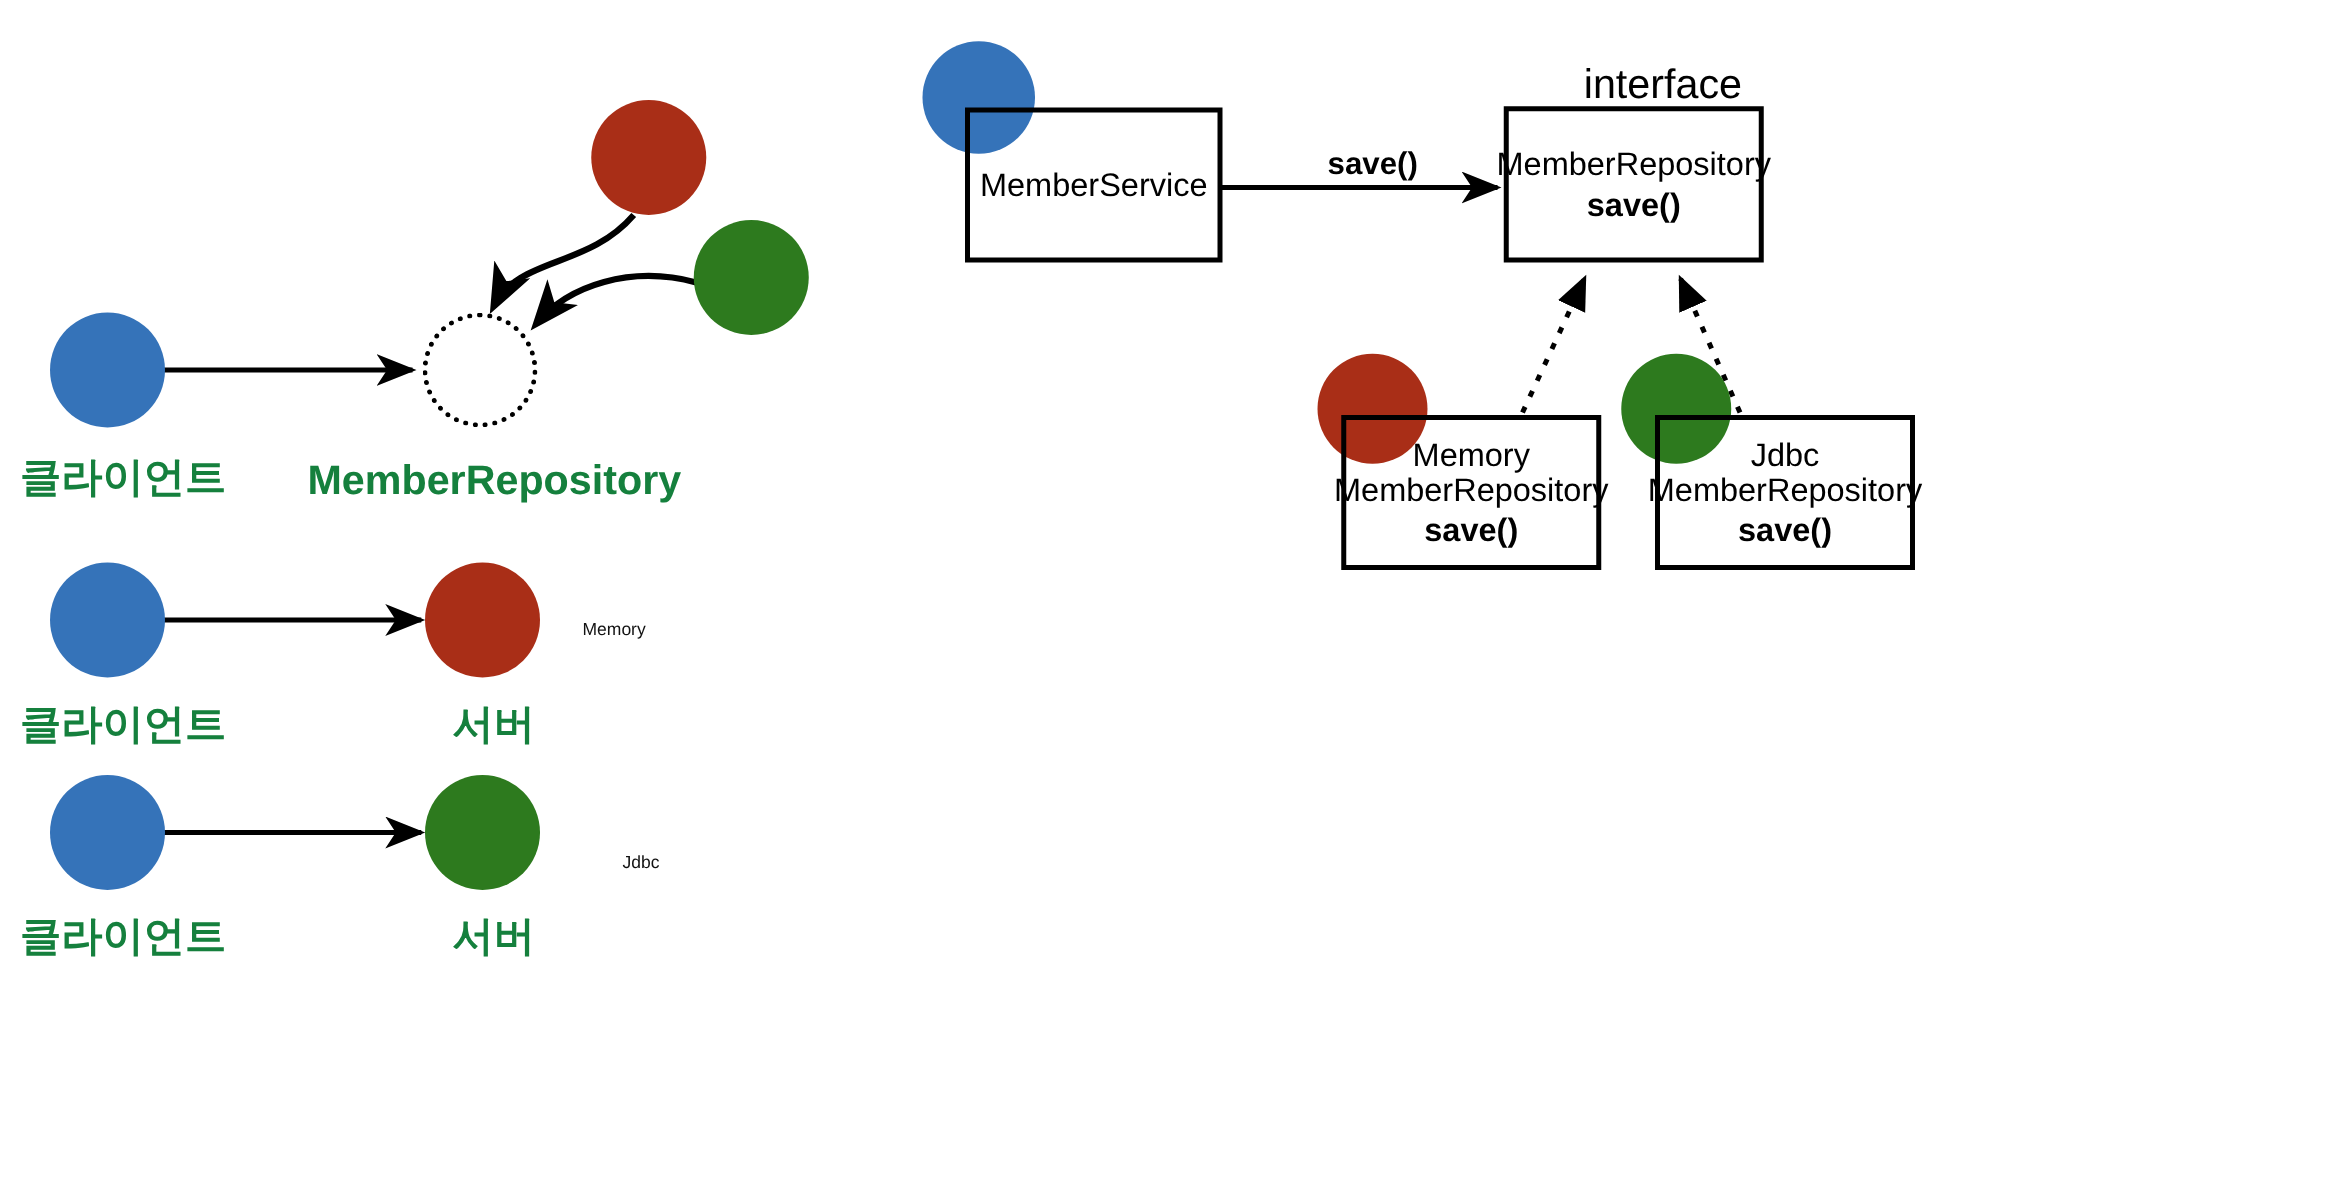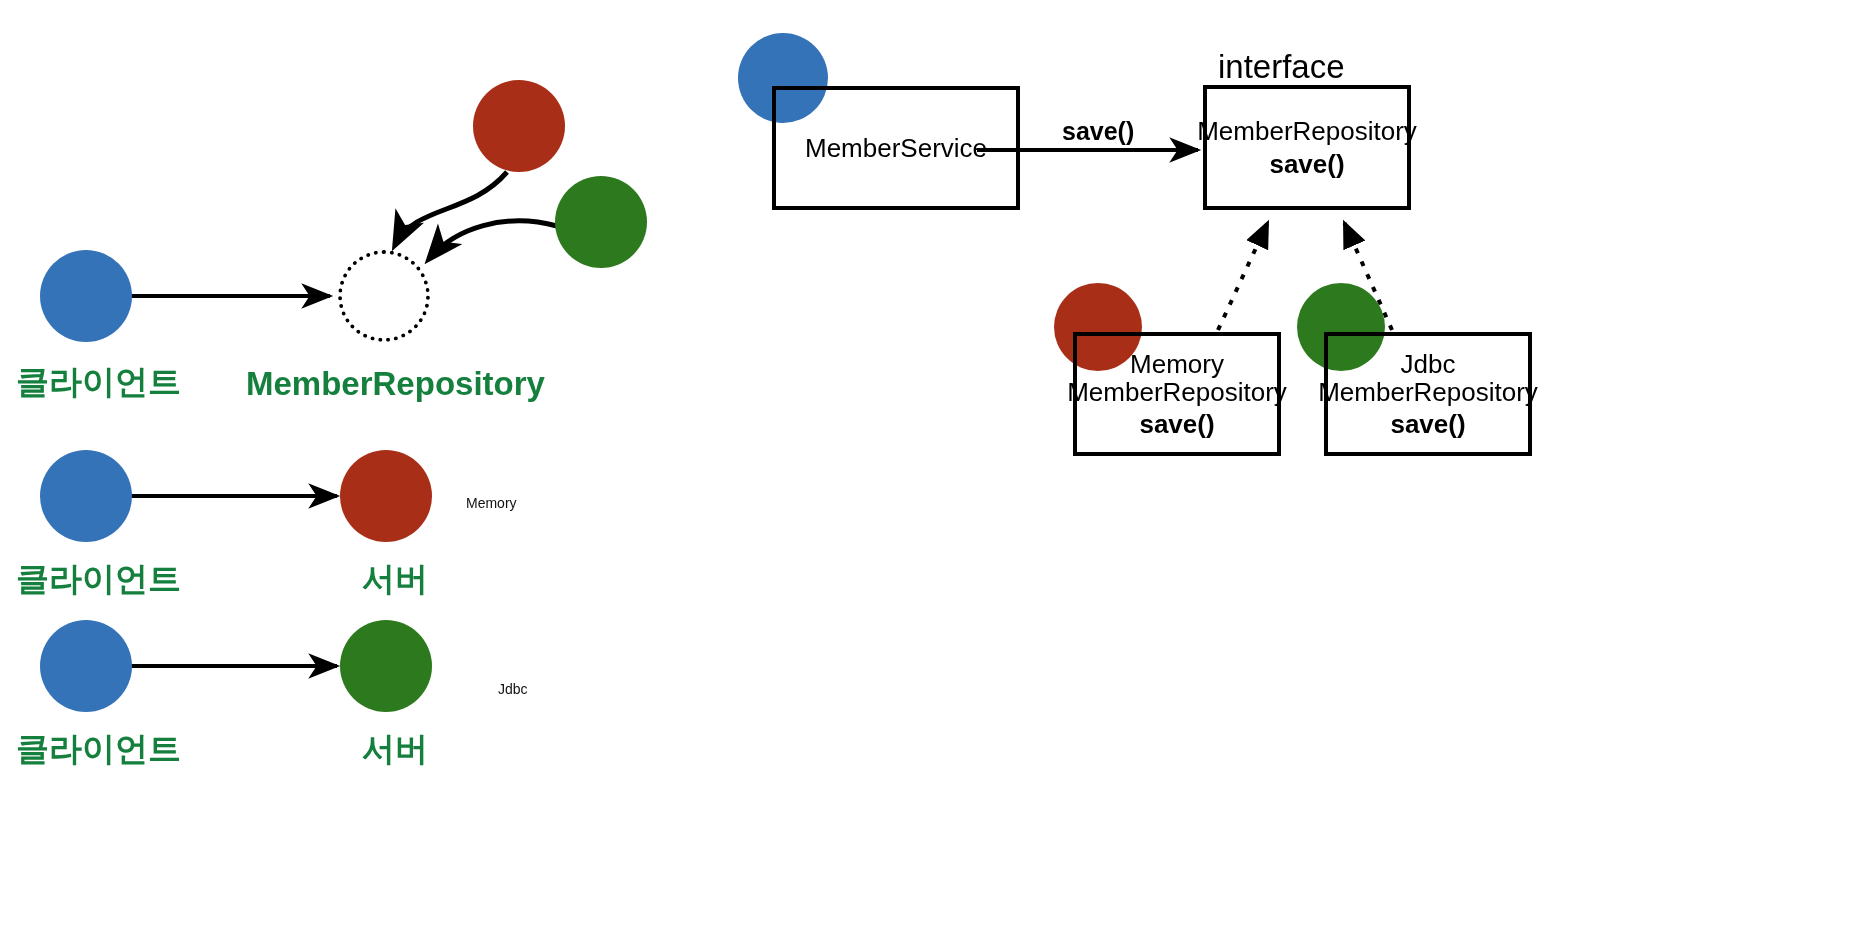--- a/index.html
+++ b/index.html
@@ -163,27 +163,27 @@
   <div class="abs circle" style="left:340px; top:620px; width:92px; height:92px; background:#2d7a1e;"></div>
 
   <div class="abs gray-label big" style="left:16px; top:732px;">클라이언트</div>
 
   <div class="abs gray-label big" style="left:362px; top:732px;">서버</div>
 
   <div class="abs tiny-label" style="left:498px; top:682px;">Jdbc</div>
 
   <div class="abs circle" style="left:738px; top:33px; width:90px; height:90px; background:#3573b9;"></div>
 
-  <div class="abs uml-box" style="left:772px; top:86px; width:248px; height:124px;">
+  <div class="abs uml-box" style="left:772px; top:86px; width:206px; height:124px;">
     <div class="uml-name">MemberService</div>
   </div>
 
   <div class="abs edge-label" style="left:1062px; top:119px;">save()</div>
 
-  <div class="abs stereotype" style="left:1218px; top:50px;">interface</div>
+  <div class="abs stereotype" style="left:1267px; top:50px;">interface</div>
 
   <div class="abs uml-box" style="left:1203px; top:85px; width:208px; height:125px;">
     <div class="uml-name">MemberRepository</div>
     <div class="uml-method">save()</div>
   </div>
 
   <div class="abs circle" style="left:1054px; top:283px; width:88px; height:88px; background:#a92e17;"></div>
 
   <div class="abs uml-box" style="left:1073px; top:332px; width:208px; height:124px;">
     <div class="uml-name">Memory</div>

